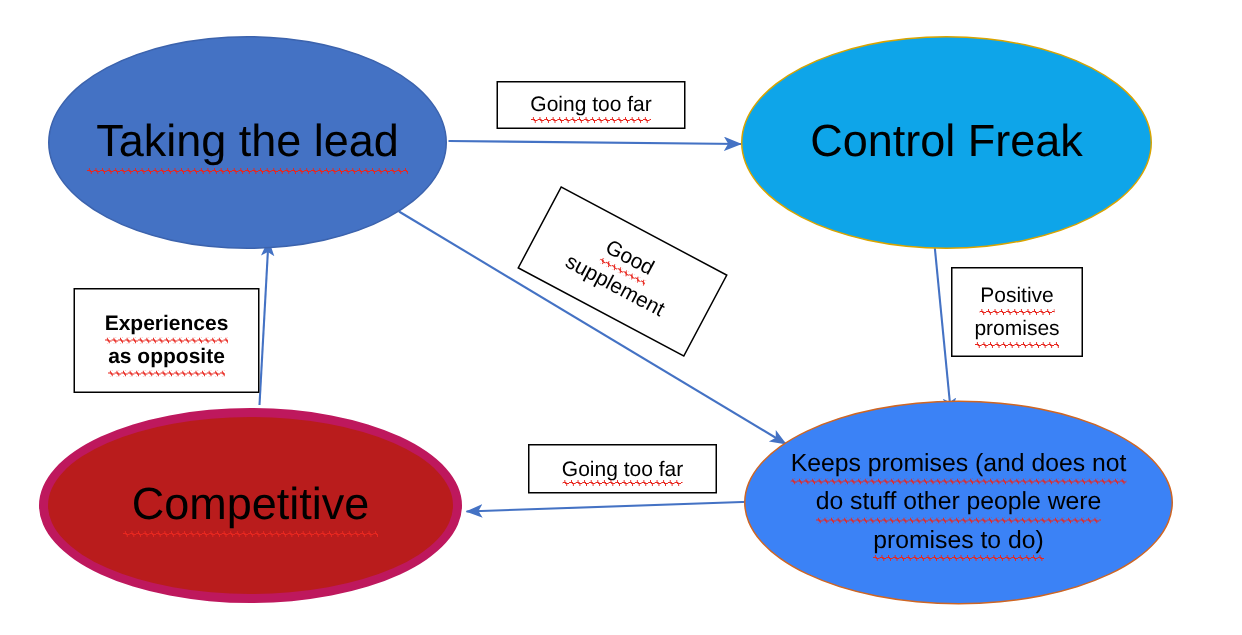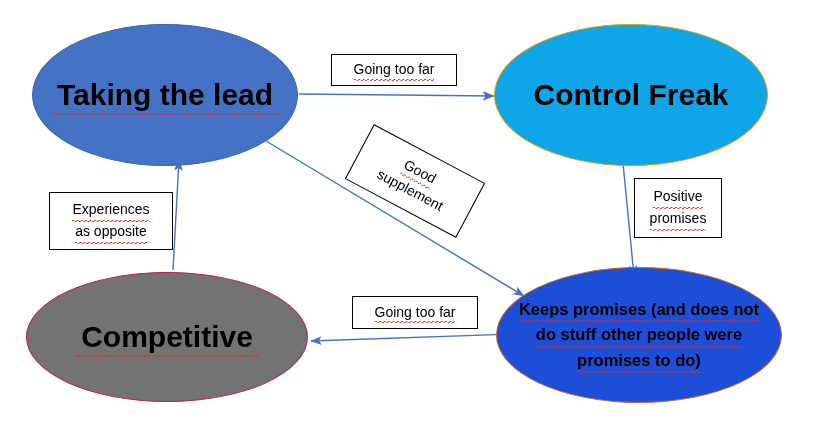--- a/index.html
+++ b/index.html
@@ -1,41 +1,41 @@
 <!DOCTYPE html>
 <html><head>
 <meta charset="utf-8">
 <style>
   html,body{margin:0;padding:0;background:#ffffff;}
   body{font-family:"Liberation Sans",sans-serif;}
   #stage{position:relative;width:828px;height:423px;background:#ffffff;overflow:hidden;}
 
   .ellipse{position:absolute;border-radius:50%;display:flex;align-items:center;
-           justify-content:center;text-align:center;box-sizing:border-box;font-weight:bold;}
+           justify-content:center;text-align:center;box-sizing:border-box;}
   .ellipse .etext{position:relative;display:inline-block;color:#000;line-height:1.28;
                   padding:0 6px;}
 
   #ell-lead{left:32px;top:24px;width:266px;height:142px;background:#4472C4;border:1px solid #3c63ad;}
   #ell-lead .etext{font-size:30px;}
 
   #ell-control{left:494px;top:24px;width:274px;height:142px;background:#0ea5e9;border:1px solid #d9a400;}
   #ell-control .etext{font-size:30px;}
 
-  #ell-competitive{left:26px;top:272px;width:282px;height:130px;background:#737373;border:1px solid #be185d;}
+  #ell-competitive{left:26px;top:272px;width:282px;height:130px;background:#b91c1c;border:6px solid #be185d;}
   #ell-competitive .etext{font-size:30px;}
 
-  #ell-keeps{left:496px;top:267px;width:286px;height:136px;background:#1d4ed8;border:1px solid #cf6623;}
+  #ell-keeps{left:496px;top:267px;width:286px;height:136px;background:#3b82f6;border:1px solid #cf6623;}
   #ell-keeps .etext{font-size:16.5px;line-height:1.52;padding:0 14px;}
 
   .label-box{position:absolute;background:#ffffff;border:1px solid #000000;box-sizing:border-box;
              display:flex;align-items:center;justify-content:center;text-align:center;
              color:#000;font-size:14px;line-height:1.55;}
 
   #lbl-going-top{left:331px;top:54px;width:126px;height:32px;}
-  #lbl-experiences{left:49px;top:192px;width:124px;height:58px;}
+  #lbl-experiences{left:49px;top:192px;width:124px;height:70px;font-weight:bold;}
   #lbl-positive{left:634px;top:178px;width:88px;height:60px;}
   #lbl-going-bottom{left:352px;top:296px;width:126px;height:33px;}
 
   #lbl-good{left:352px;top:150px;width:126px;height:62px;transform:rotate(28deg);
             transform-origin:50% 50%;line-height:1.5;}
 
   .sq{position:relative;display:inline-block;}
   .sq::after{content:"";position:absolute;left:0;right:0;bottom:-2px;height:4px;
     background-image:
       radial-gradient(circle at 1.1px 3.2px, rgba(0,0,0,0) 1.3px, #e8271f 1.35px, #e8271f 1.9px, rgba(0,0,0,0) 2.0px),

